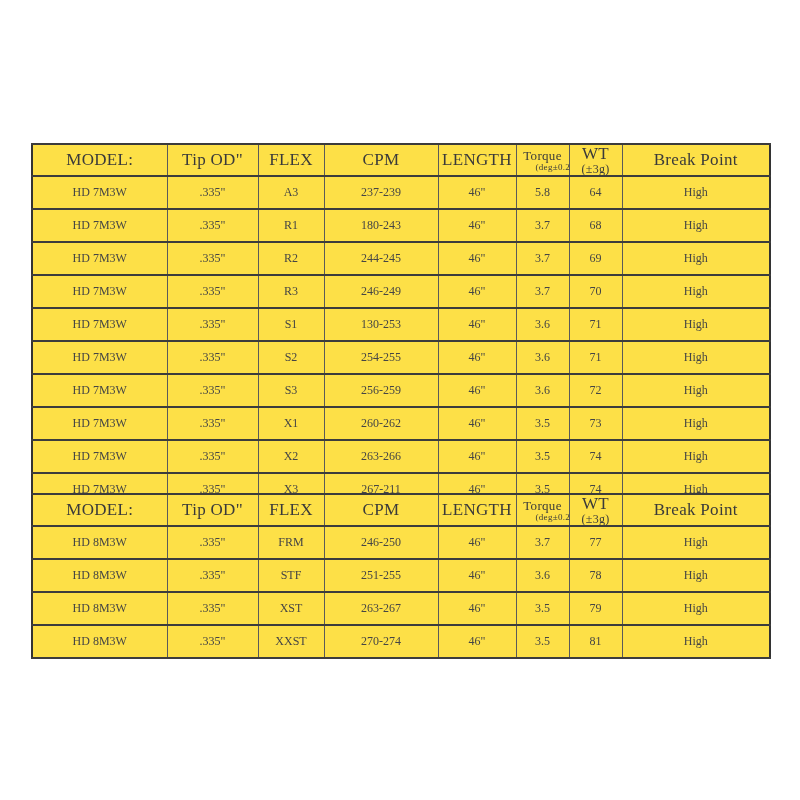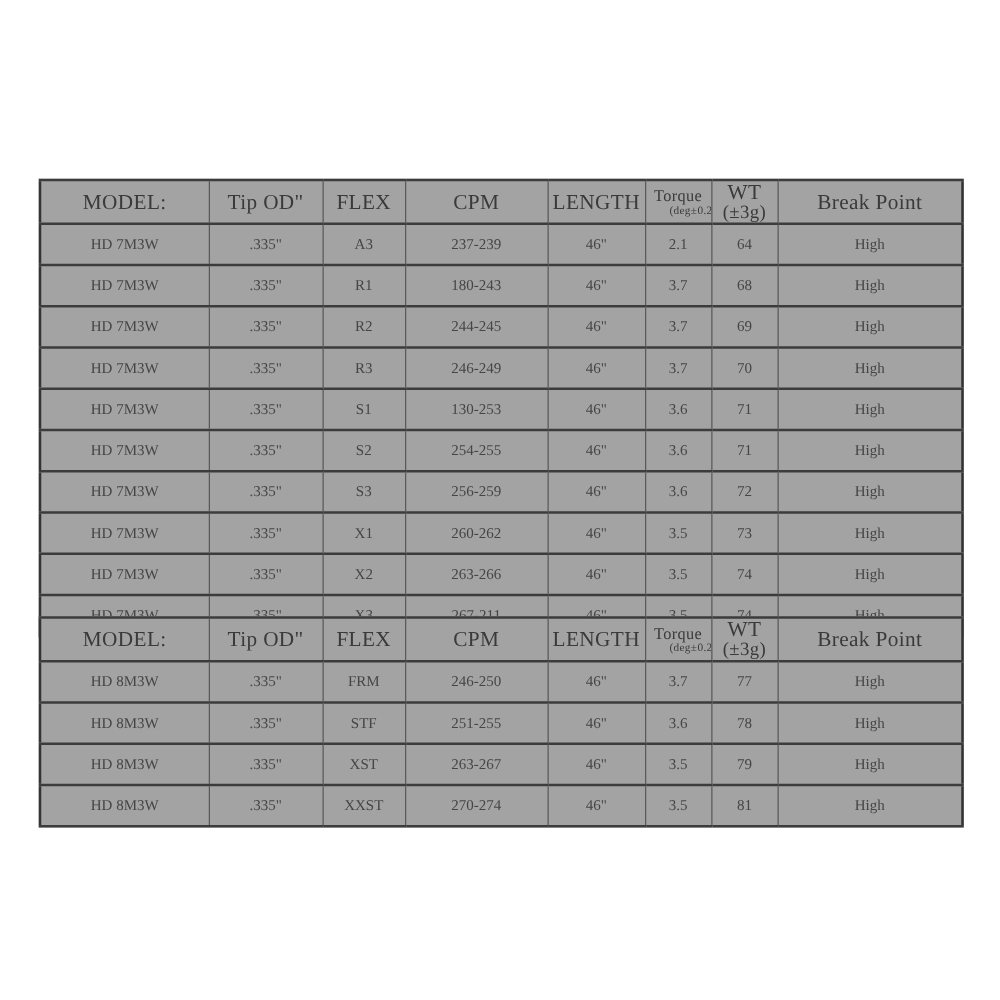--- a/index.html
+++ b/index.html
@@ -17,21 +17,21 @@
     height: 800px;
     background: #ffffff;
     overflow: hidden;
   }
   table.spec-table {
     position: absolute;
     left: 31px;
     width: 738px;
     border-collapse: collapse;
     table-layout: fixed;
-    background: #a3a3a3;
+    background: #fde047;
     border: 2px solid #333333;
   }
   #spec-table-1 { top: 143px; }
   #spec-table-2 { top: 493px; }
 
   th, td {
     border-left: 1px solid #5a5a5a;
     border-right: 1px solid #5a5a5a;
     border-top: 2px solid #3c3c3c;
     border-bottom: 2px solid #3c3c3c;
@@ -50,21 +50,21 @@
   }
   td {
     height: 31px;
     font-size: 12px;
     color: #454545;
   }
   th.hdr-small { line-height: 1; }
   .hdr-title-sm   { font-size: 13px; color: #3a3a3a; }
   .hdr-sub-sm     { font-size: 9px;  color: #3a3a3a; margin-top: 1px; padding-left: 19px; }
   .hdr-title-xs   { font-size: 17px; color: #3a3a3a; }
-  .hdr-sub-xs     { font-size: 15px; color: #3a3a3a; margin-top: 1px; }
+  .hdr-sub-xs     { font-size: 12px; color: #3a3a3a; margin-top: 1px; }
 
   col.c-model  { width: 135px; }
   col.c-tipod  { width: 91px; }
   col.c-flex   { width: 66px; }
   col.c-cpm    { width: 114px; }
   col.c-length { width: 78px; }
   col.c-torque { width: 53px; }
   col.c-wt     { width: 53px; }
   col.c-break  { width: 148px; }
 </style>
@@ -102,21 +102,21 @@
         <th>Break Point</th>
       </tr>
     </thead>
     <tbody>
         <tr>
           <td>HD 7M3W</td>
           <td>.335"</td>
           <td>A3</td>
           <td>237-239</td>
           <td>46"</td>
-          <td>2.1</td>
+          <td>5.8</td>
           <td>64</td>
           <td>High</td>
         </tr>
         <tr>
           <td>HD 7M3W</td>
           <td>.335"</td>
           <td>R1</td>
           <td>180-243</td>
           <td>46"</td>
           <td>3.7</td>

